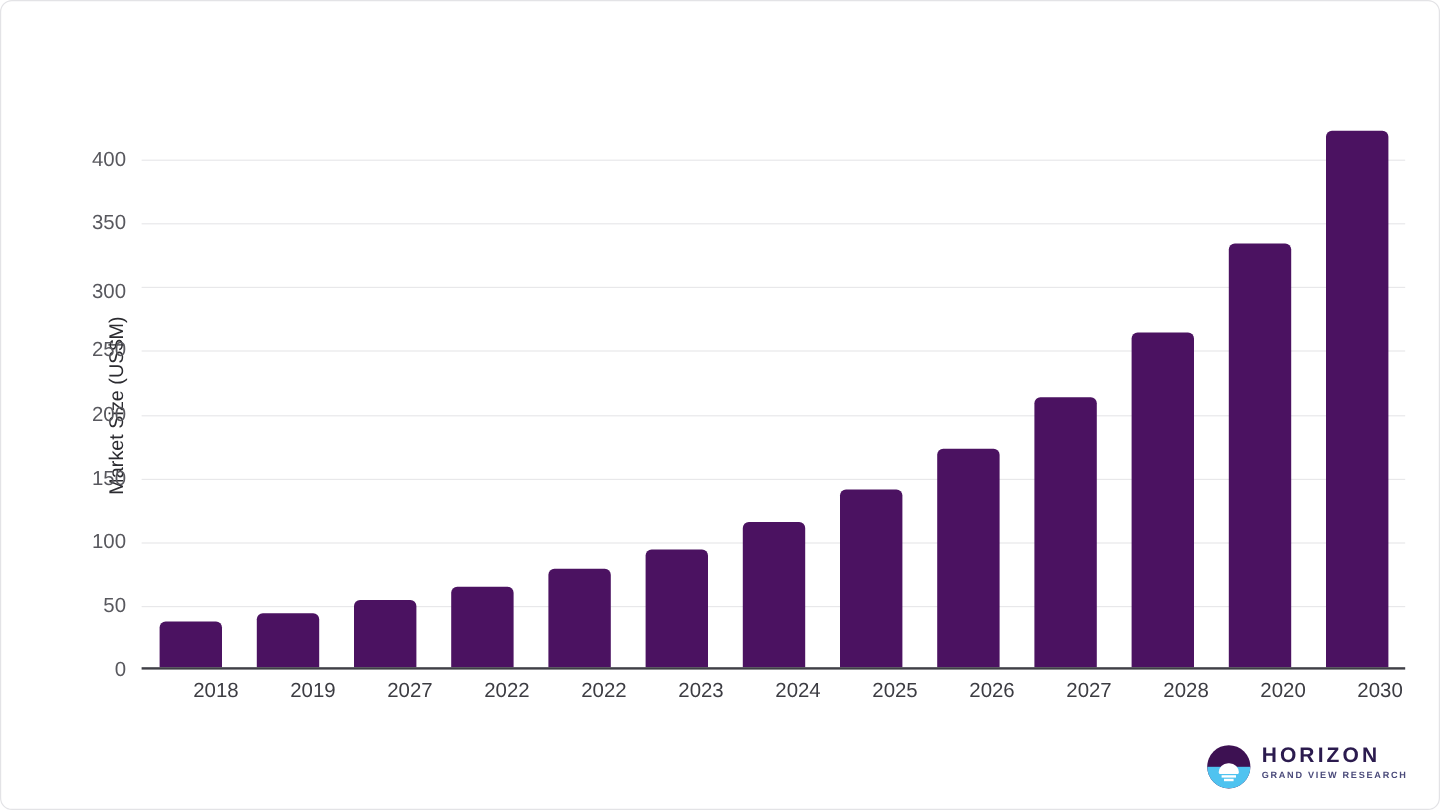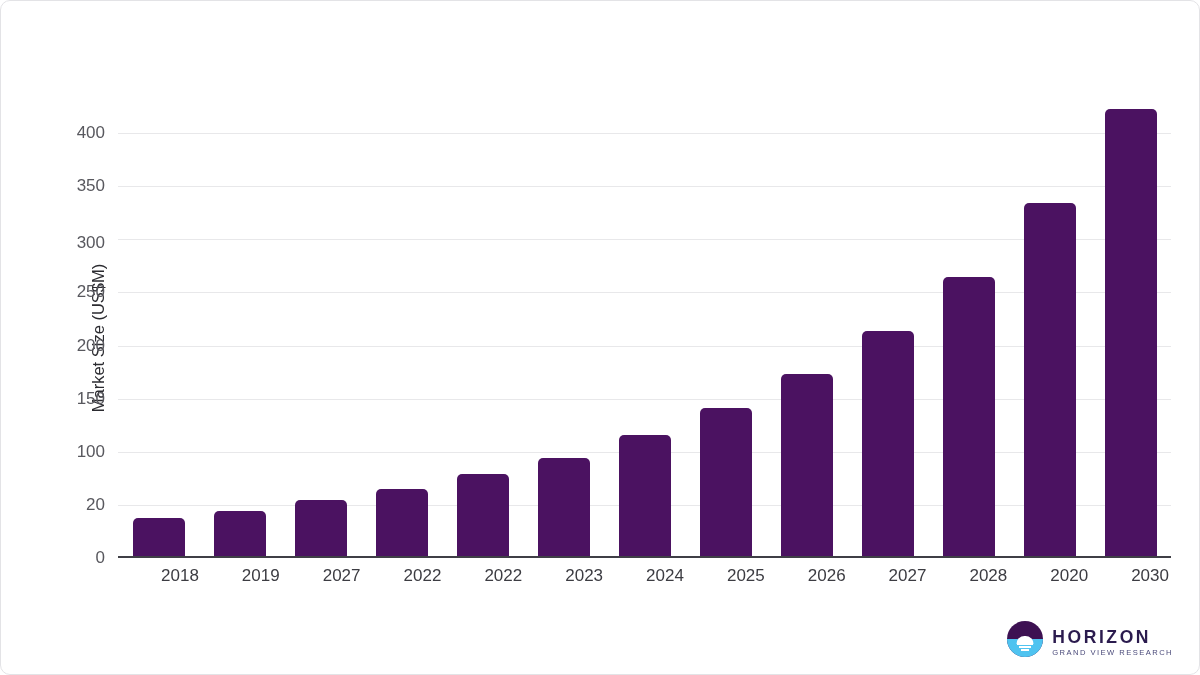--- a/index.html
+++ b/index.html
@@ -122,21 +122,21 @@
     position: absolute;
     left: 32px; top: 18px;
     font-size: 13.2px;
     color: #a9a9ae;
     white-space: nowrap;
   }
   .logo {
     position: absolute;
     right: 26px; top: 9px;
     display: flex;
-    align-items: flex-end;
+    align-items: flex-start;
     gap: 9px;
   }
   .logo-mark {
     width: 36px; height: 36px;
     border-radius: 50%;
     overflow: hidden;
     position: relative;
     background: #3d1152;
     flex: 0 0 auto;
   }
@@ -166,36 +166,36 @@
   .logo-text { line-height: 1; }
   .logo-name {
     font-size: 17.5px;
     font-weight: bold;
     letter-spacing: 2.6px;
     color: #2b1b4e;
   }
   .logo-tag {
     margin-top: 3px;
     font-size: 7.6px;
-    font-weight: normal;
+    font-weight: bold;
     letter-spacing: 1.45px;
     color: #4a4a7a;
   }
 </style>
 </head>
 <body>
 
 <div class="frame">
 
 
   <div class="ylabel">Market Size (US$M)</div>
 
   <div class="ytick-wrap" id="ytick-wrap">
       <div class="ytick" style="top: 557px; right: auto; left: 32px; width: 72px;">0</div>
-      <div class="ytick" style="top: 503.875px; right: auto; left: 32px; width: 72px;">20</div>
+      <div class="ytick" style="top: 503.875px; right: auto; left: 32px; width: 72px;">50</div>
       <div class="ytick" style="top: 450.75px; right: auto; left: 32px; width: 72px;">100</div>
       <div class="ytick" style="top: 397.625px; right: auto; left: 32px; width: 72px;">150</div>
       <div class="ytick" style="top: 344.5px; right: auto; left: 32px; width: 72px;">200</div>
       <div class="ytick" style="top: 291.375px; right: auto; left: 32px; width: 72px;">250</div>
       <div class="ytick" style="top: 242px; right: auto; left: 32px; width: 72px;">300</div>
       <div class="ytick" style="top: 185.125px; right: auto; left: 32px; width: 72px;">350</div>
       <div class="ytick" style="top: 132px; right: auto; left: 32px; width: 72px;">400</div>
     </div>
 
   <div class="plot">

